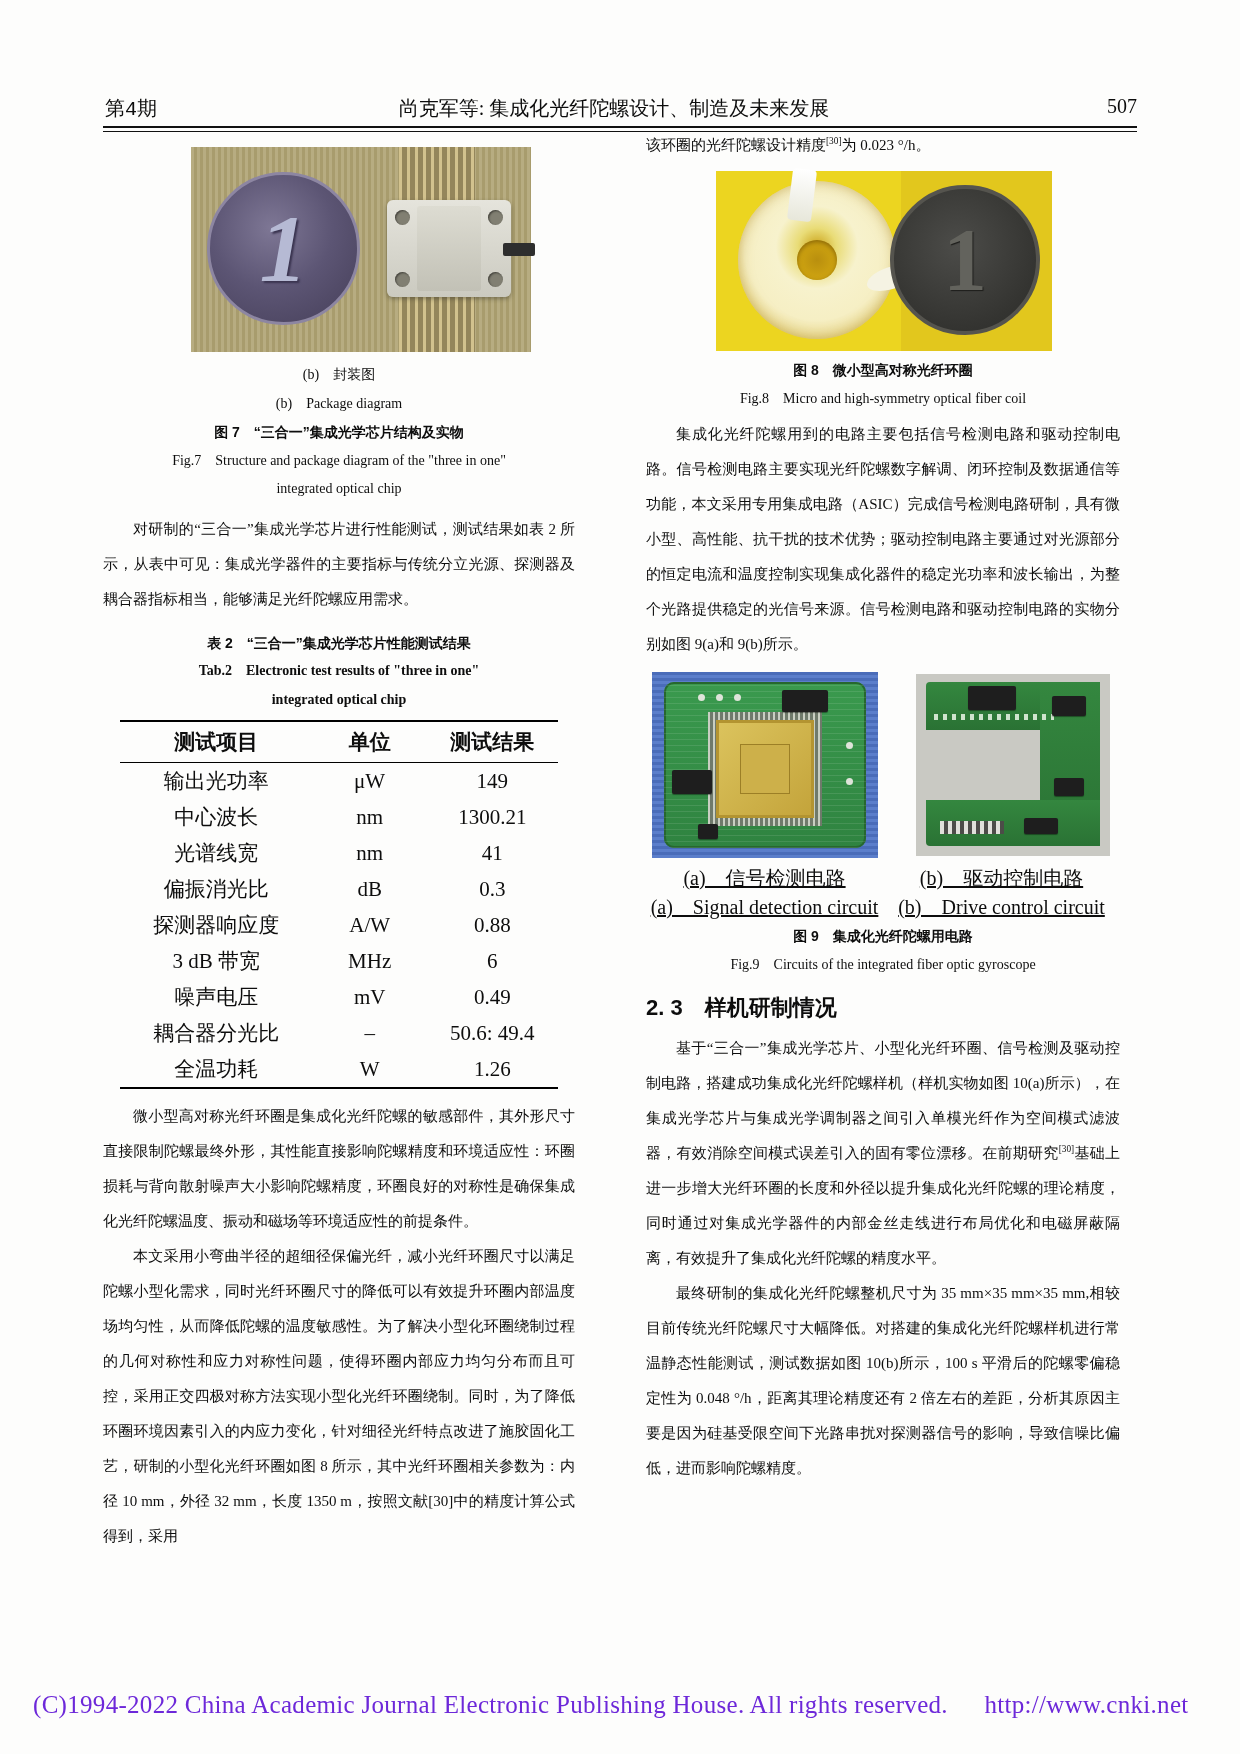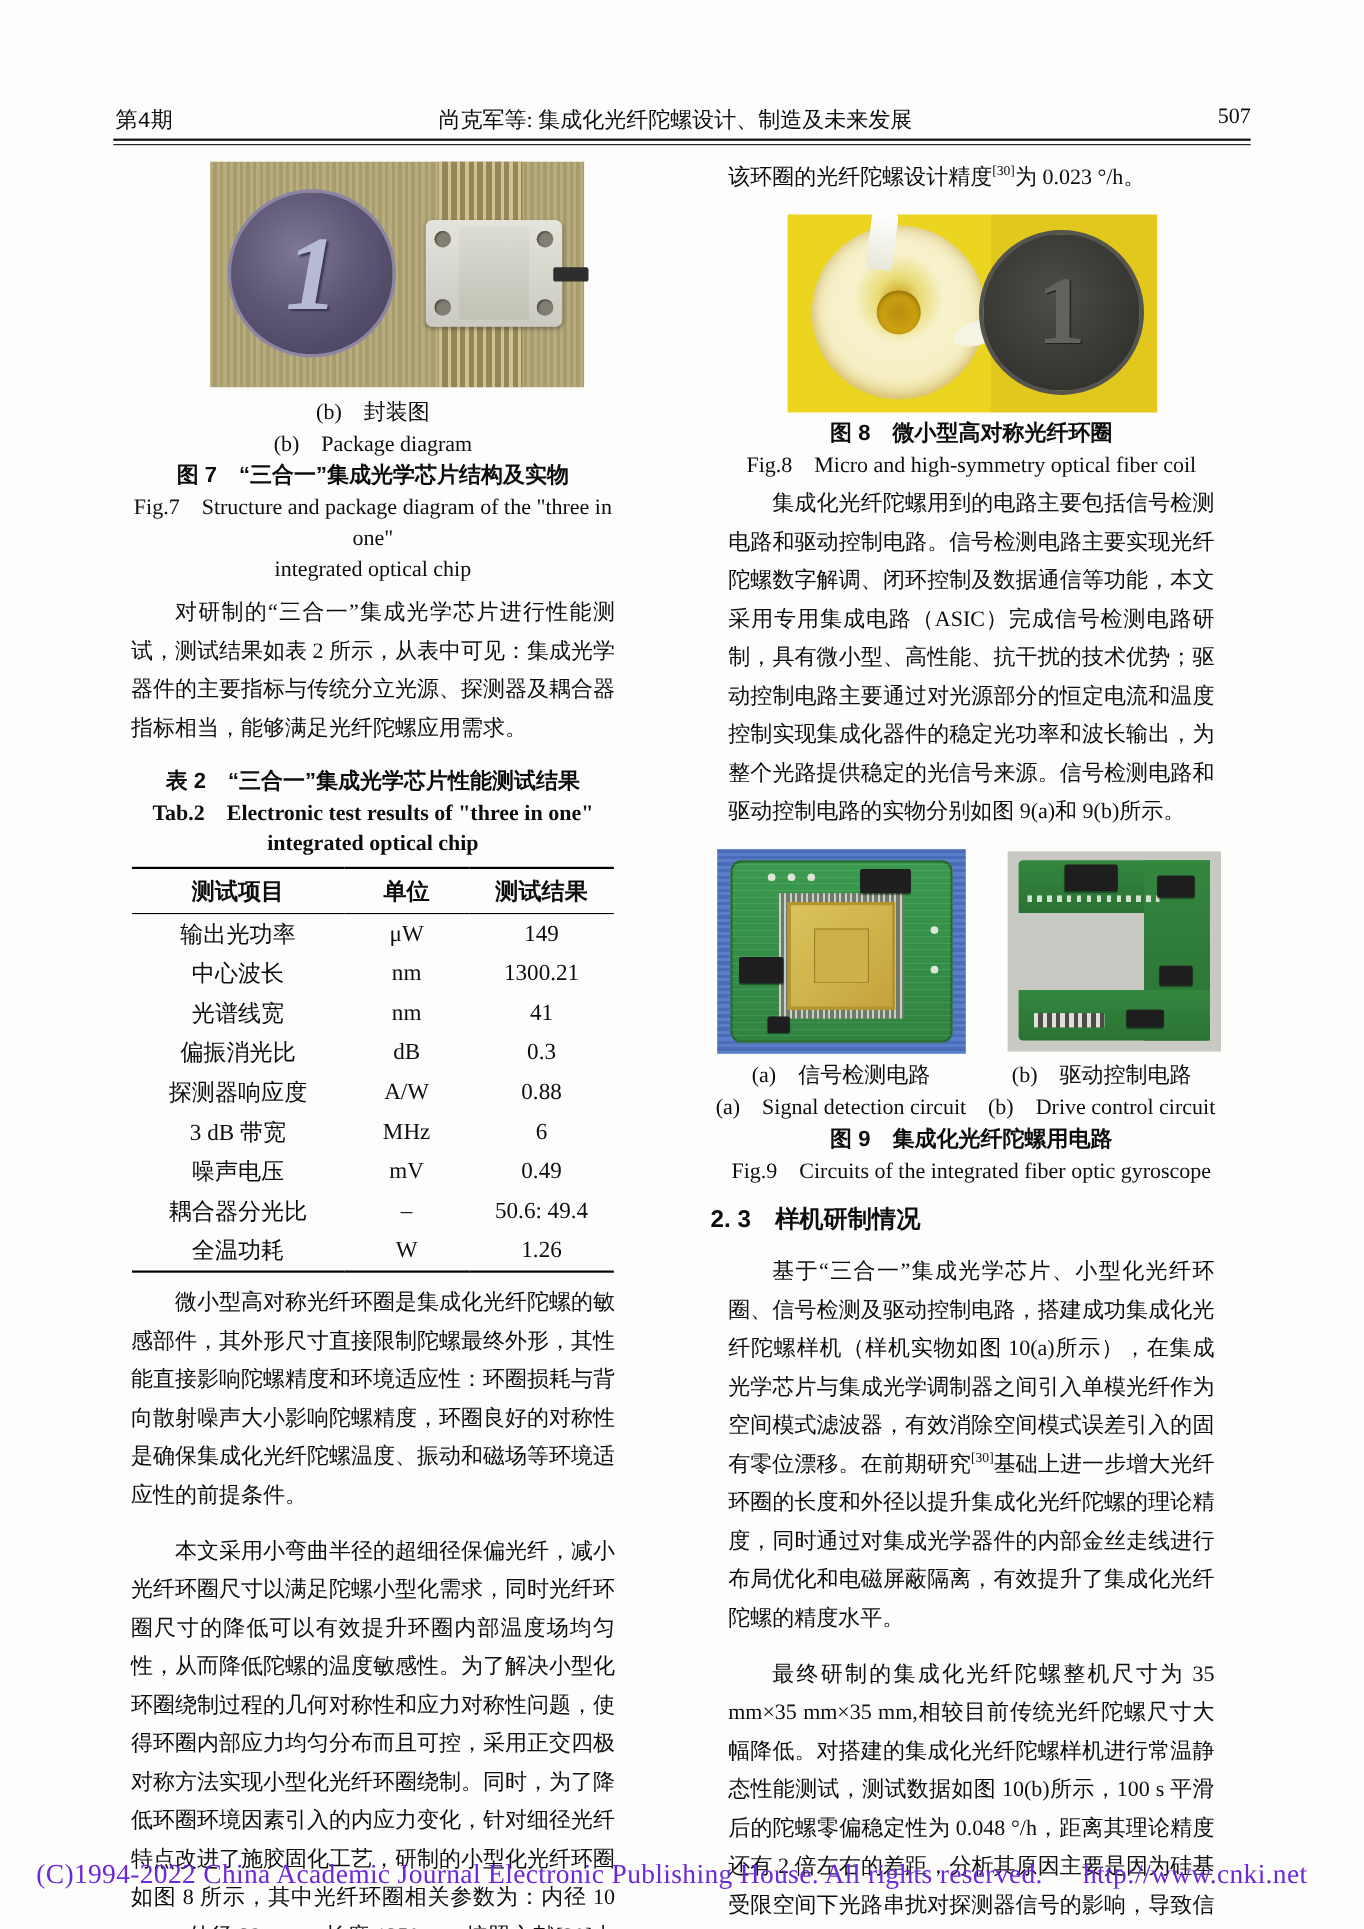--- a/index.html
+++ b/index.html
@@ -11,25 +11,25 @@
   .hdr-issue{position:absolute;left:2px;top:0;font-family:Liberation Mono, monospace;}
   .hdr-title{position:absolute;left:0;right:12px;text-align:center;}
   .hdr-page{position:absolute;right:0;top:0;}
   .hdr-rule{position:absolute;top:126px;left:103px;width:1034px;height:3px;
             border-top:2px solid #111;border-bottom:1px solid #111;}
 
   
   .col-left{position:absolute;left:103px;top:140px;width:472px;}
   .col-right{position:absolute;left:646px;top:128px;width:474px;}
 
-  .para{font-size:20px;line-height:35px;text-align:justify;text-justify:inter-character;margin:16px;}
+  .para{font-size:15px;line-height:35px;text-align:justify;text-justify:inter-character;margin:0;}
   .indent{text-indent:2em;}
   sup{font-size:0.62em;line-height:0;}
 
-  .figcap{text-align:center;font-size:20px;line-height:28.5px;}
+  .figcap{text-align:center;font-size:14px;line-height:28.5px;}
   .b{font-weight:bold;}
   .cnb{font-weight:bold;font-family:"Liberation Sans","Liberation Serif",sans-serif;}
 
   
   .fig7-photo{width:340px;height:205px;margin:7px 0 9px 88px;position:relative;
     background:repeating-linear-gradient(90deg,#b7ac81 0px,#b7ac81 3px,#a89c6d 3px,#a89c6d 6px);}
   .f7-pins{position:absolute;left:208px;width:76px;
     background:repeating-linear-gradient(90deg,#d2c28e 0 3px,#94865b 3px 8px);}
   .f7-pins.top{top:0;height:60px;}
   .f7-pins.bottom{bottom:0;height:56px;}
@@ -102,21 +102,21 @@
   .icb1{left:52px;top:12px;width:48px;height:24px;}
   .icb2{right:24px;top:22px;width:34px;height:20px;}
   .icb3{right:26px;top:104px;width:30px;height:18px;}
   .icb4{left:108px;bottom:22px;width:34px;height:16px;}
   .b-conn{position:absolute;left:24px;bottom:22px;width:64px;height:13px;
     background:repeating-linear-gradient(90deg,#e0e0da 0 4px,#4c4c48 4px 8px);}
   .b-dots{position:absolute;left:18px;top:40px;width:120px;height:6px;
     background:repeating-linear-gradient(90deg,#cfe3cd 0 4px,transparent 4px 9px);}
 
   .cap2col{display:flex;font-size:20px;line-height:29px;}
-  .cap2col span{flex:1;text-align:center;}
+  .cap2col span{flex:1;text-align:center;text-decoration:underline;}
 
   .sec{font-size:22px;font-weight:bold;font-family:"Liberation Sans","Liberation Serif",sans-serif;
        margin:14px 0 8px;}
 
   
   .footer{position:absolute;left:33px;top:1691px;font-size:25px;color:#6d28d9;letter-spacing:.3px;}
   .footer .url{margin-left:30px;}
 
   .mt4{margin-top:4px;} .mt6{margin-top:6px;} .mt8{margin-top:8px;}
   .mt10{margin-top:10px;} .mt12{margin-top:12px;}

